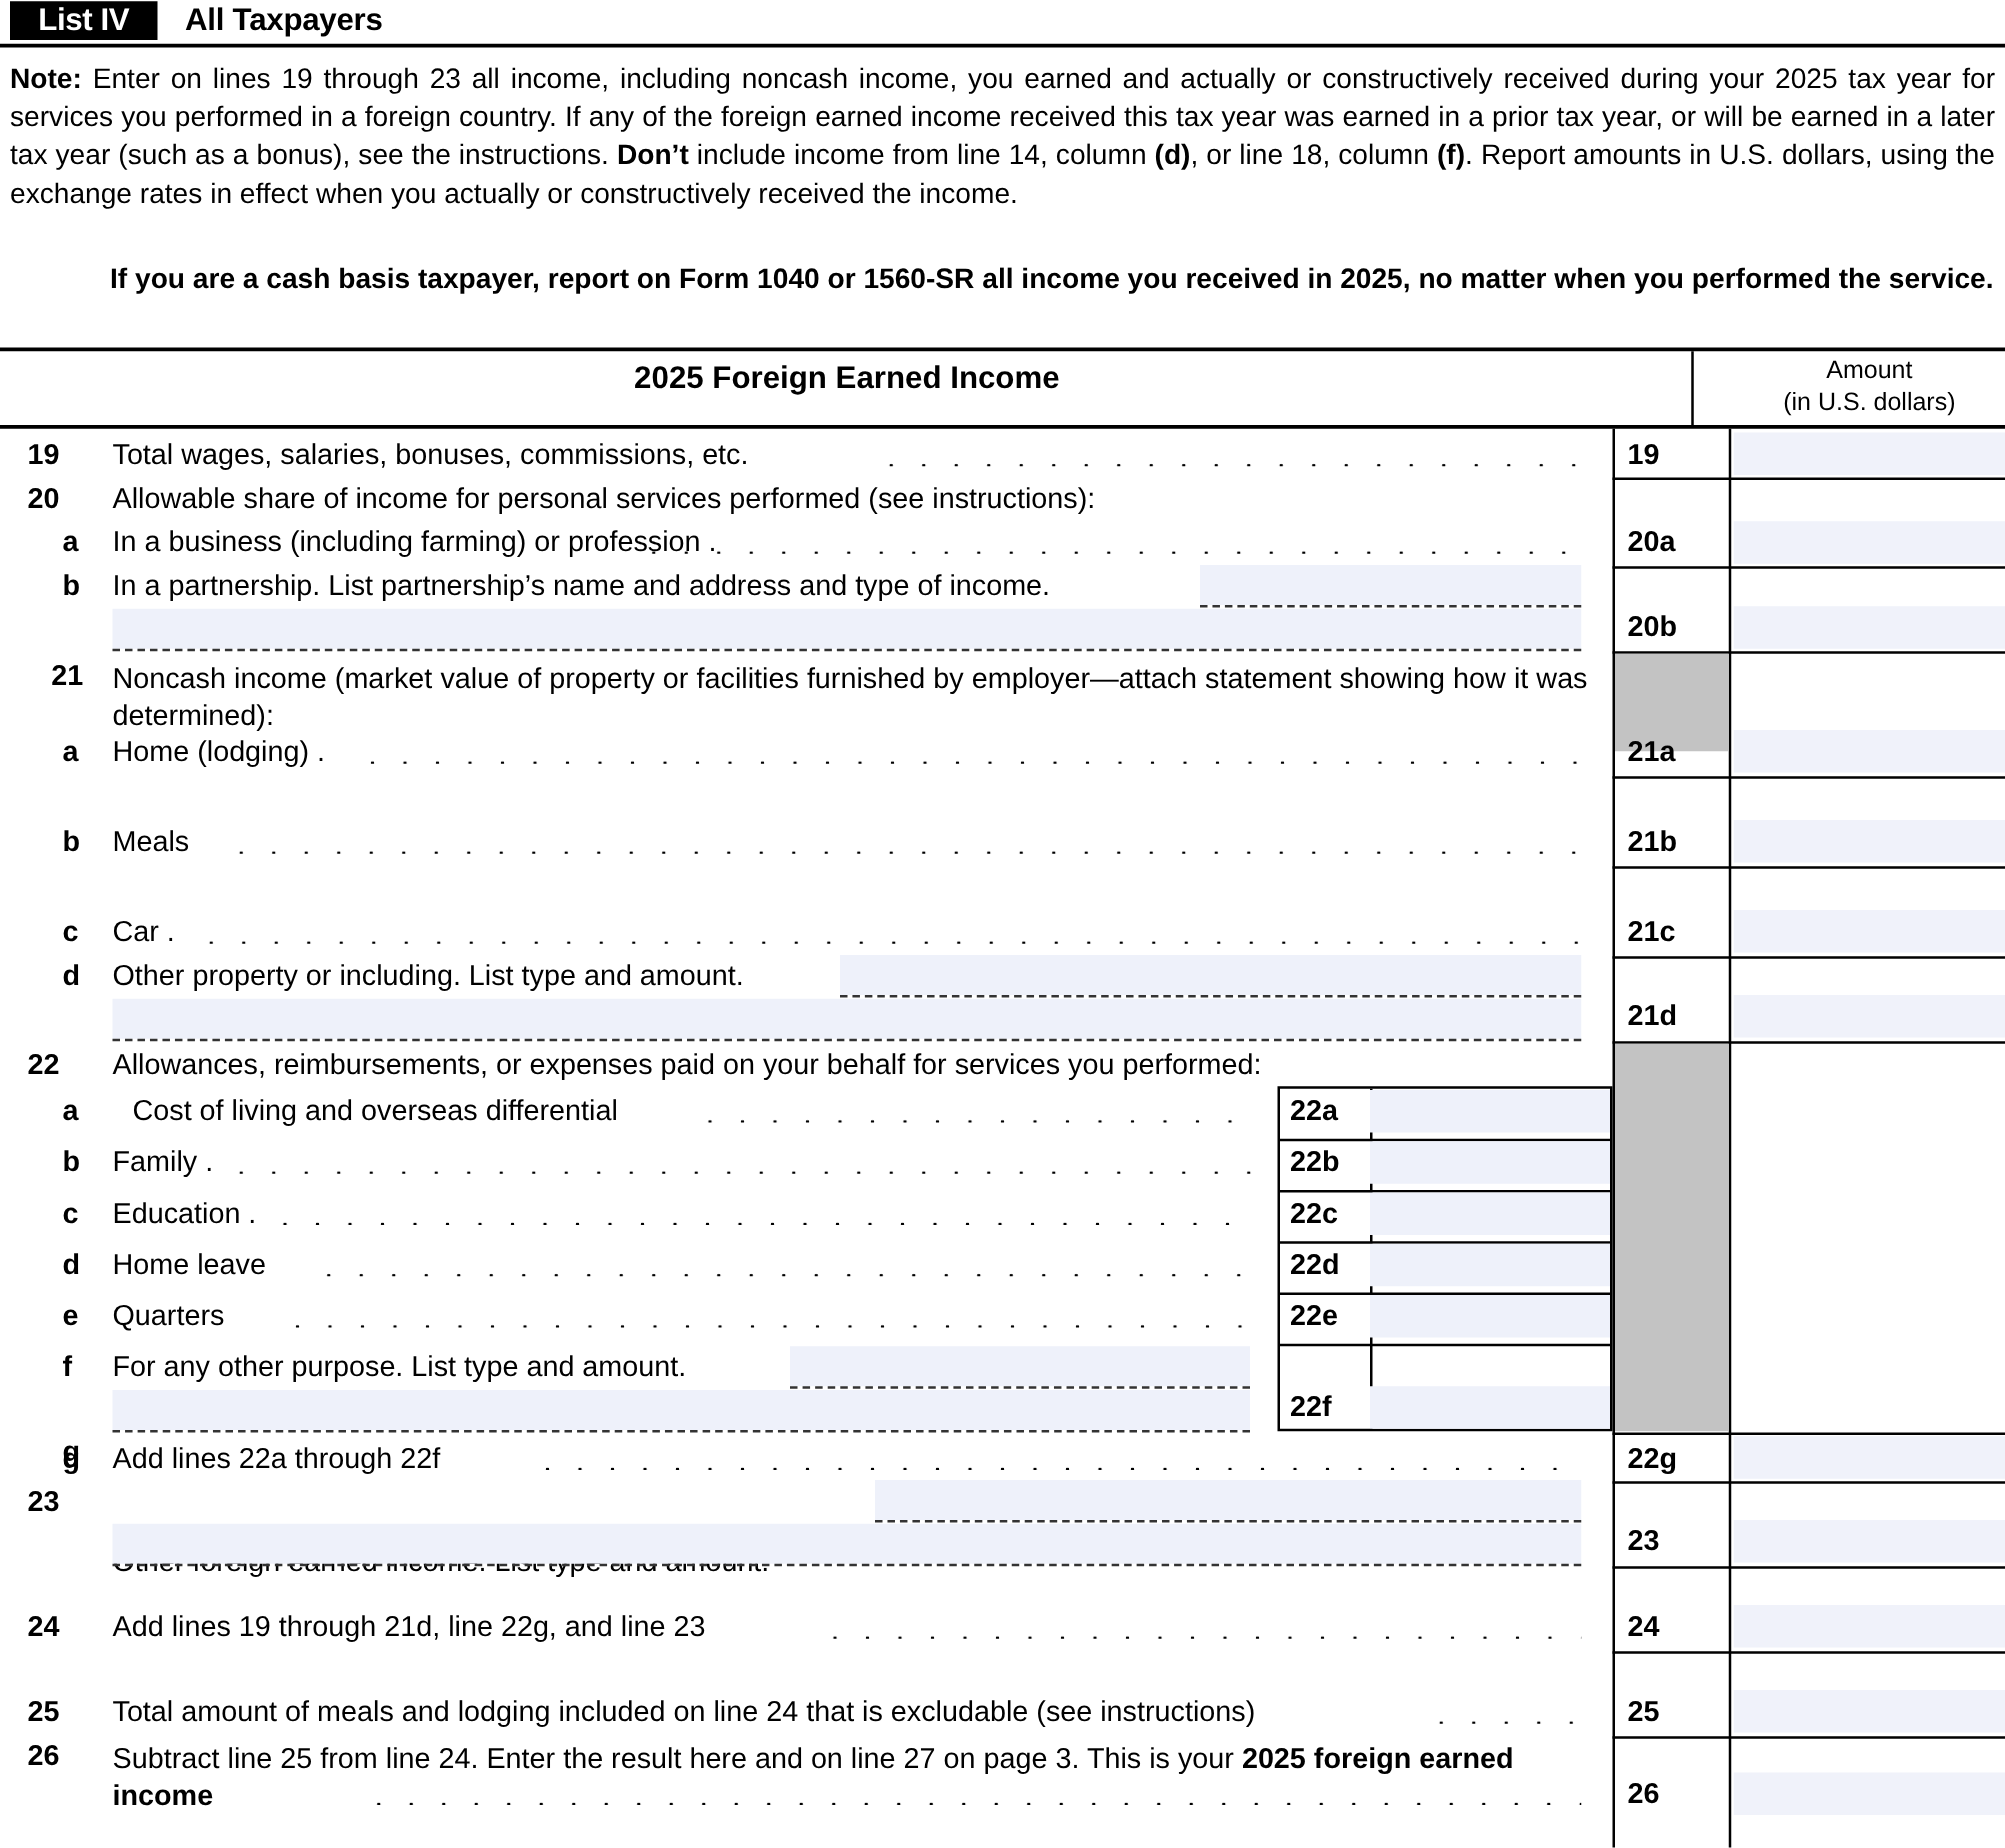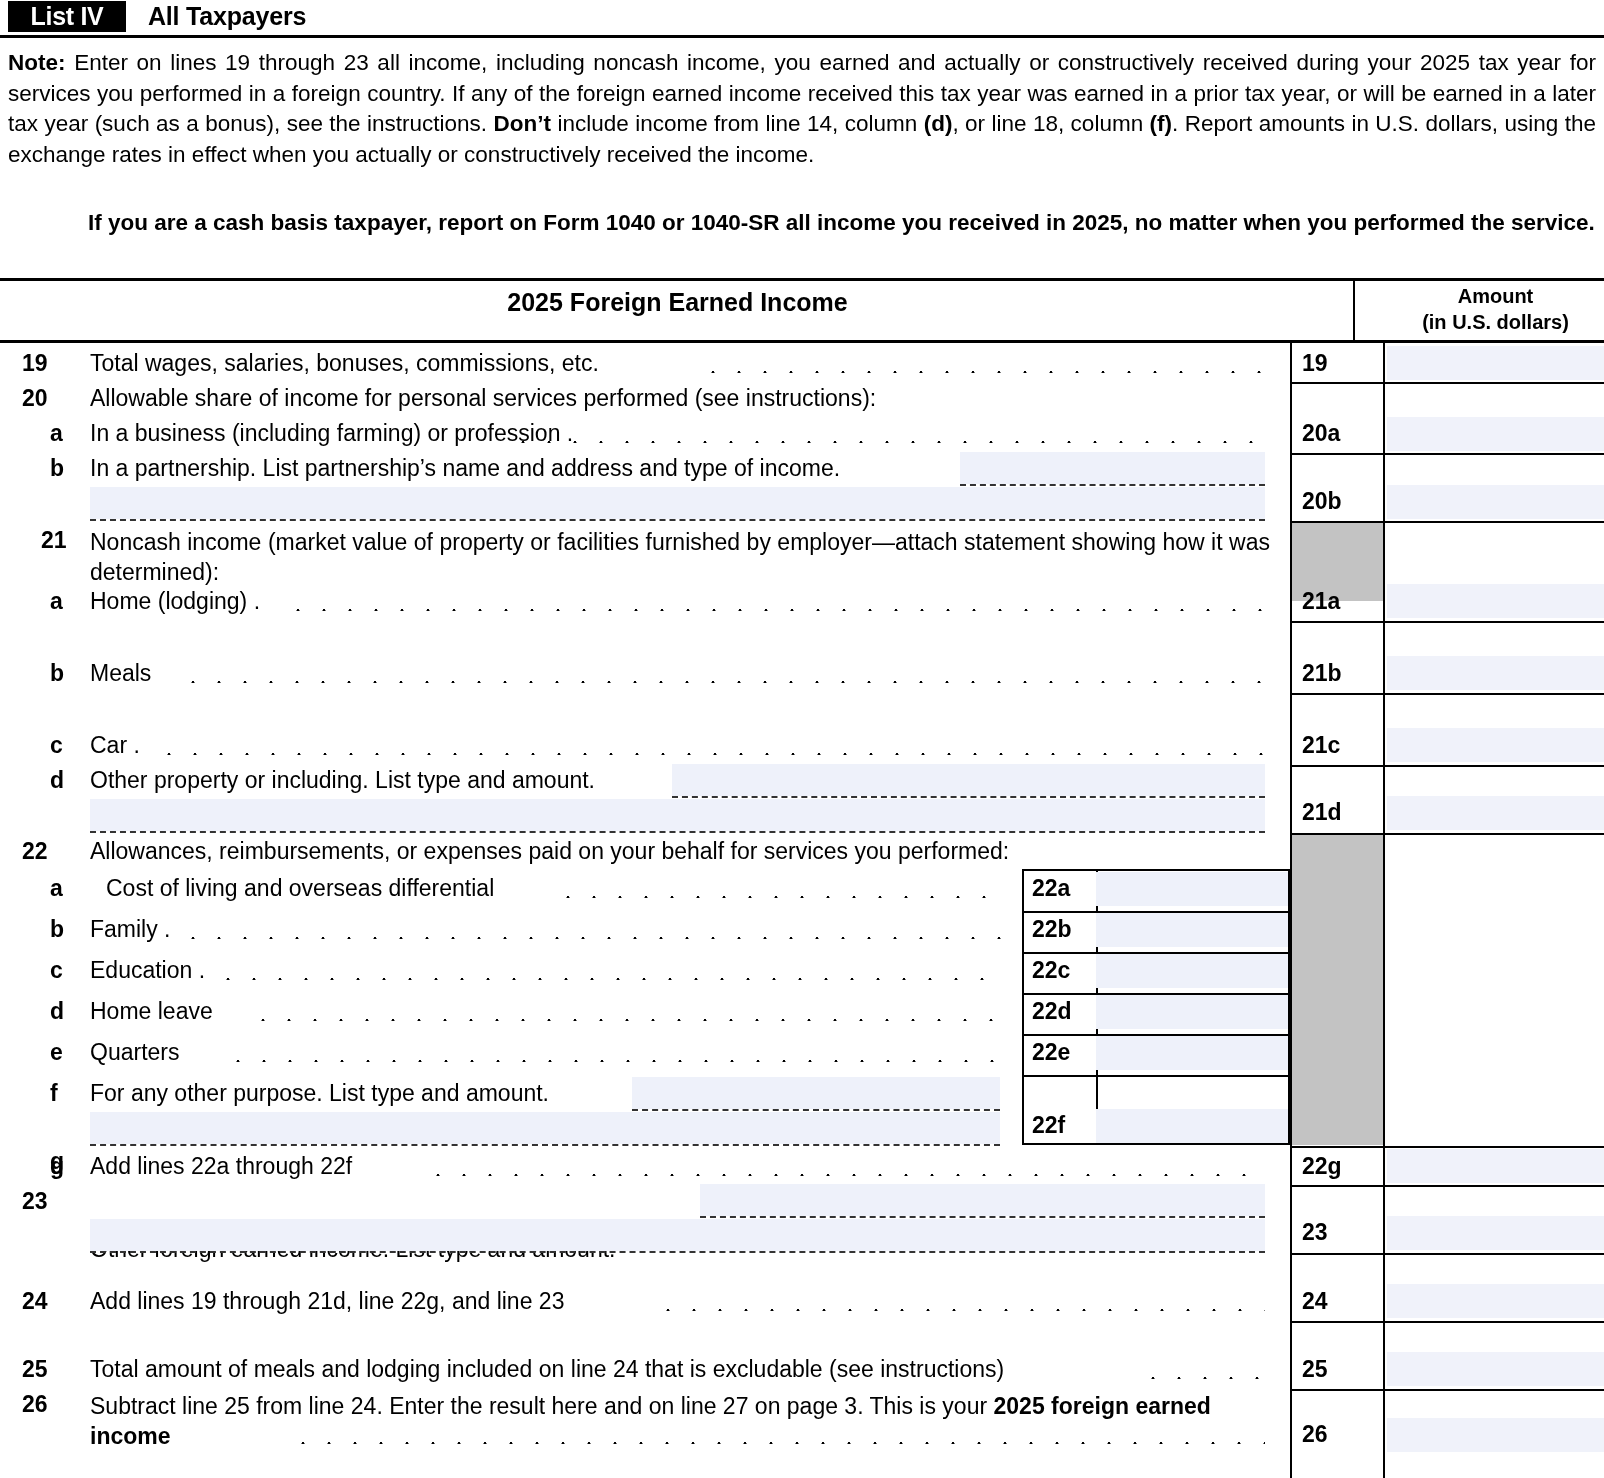--- a/index.html
+++ b/index.html
@@ -32,21 +32,21 @@
 
   
   #tbl{left:0;top:278px;width:1276px;height:1200px;}
   .hrule{position:absolute;background:#000;left:0;width:1604px;}
   .vline{position:absolute;background:#000;width:2px;}
 
   
   #hdr-top{top:0;height:3px;}
   #hdr-bot{top:62px;height:3px;}
   #hdr-title{left:0;top:10px;width:1355px;text-align:center;font-weight:bold;font-size:25px;}
-  #hdr-amount{left:1387px;top:5px;width:217px;text-align:center;font-weight:bold;font-size:20px;line-height:26px;}
+  #hdr-amount{left:1387px;top:5px;width:217px;text-align:center;font-weight:normal;font-size:20px;line-height:26px;}
   #hdr-vline{left:1353px;top:3px;height:59px;}
 
   
   .rail{position:absolute;background:#000;width:2px;left:1290px;top:65px;height:1135px;}
   .rail2{position:absolute;background:#000;width:2px;left:1383px;top:65px;height:1135px;}
 
   
   .amt{position:absolute;left:1387px;width:217px;background:#f0f2fa;}
   
   .sep{position:absolute;left:1290px;width:314px;height:2px;background:#000;}
@@ -82,21 +82,21 @@
 <body>
 
 <div class="abs" id="part-header">
   <div class="abs" id="part-badge">List IV</div>
   <div class="abs" id="part-title">All Taxpayers</div>
   <div class="abs" id="part-underline"></div>
 </div>
 
 <div class="abs" id="note-block"><b>Note:</b><span> Enter on lines 19 through 23 all income, including noncash income, you earned and actually or constructively received during your 2025 tax year for services you performed in a foreign country. If any of the foreign earned income received this tax year was earned in a prior tax year, or will be earned in a later tax year (such as a bonus), see the instructions. </span><b>Don’t</b><span> include income from line 14, column </span><b>(d)</b><span>, or line 18, column </span><b>(f)</b><span>. Report amounts in U.S. dollars, using the exchange rates in effect when you actually or constructively received the income.</span></div>
 
-<div class="abs" id="cash-basis">If you are a cash basis taxpayer, report on Form 1040 or 1040-SR all income you received in 2025, no matter when you performed the service.</div>
+<div class="abs" id="cash-basis">If you are a cash basis taxpayer, report on Form 1040 or 1560-SR all income you received in 2025, no matter when you performed the service.</div>
 
 <div class="abs" id="tbl">
 
   <div class="hrule" id="hdr-top"></div>
   <div class="abs" id="hdr-title">2025 Foreign Earned Income</div>
   <div class="vline" id="hdr-vline"></div>
   <div class="abs" id="hdr-amount">
     <div>Amount</div>
     <div>(in U.S. dollars)</div>
   </div>

